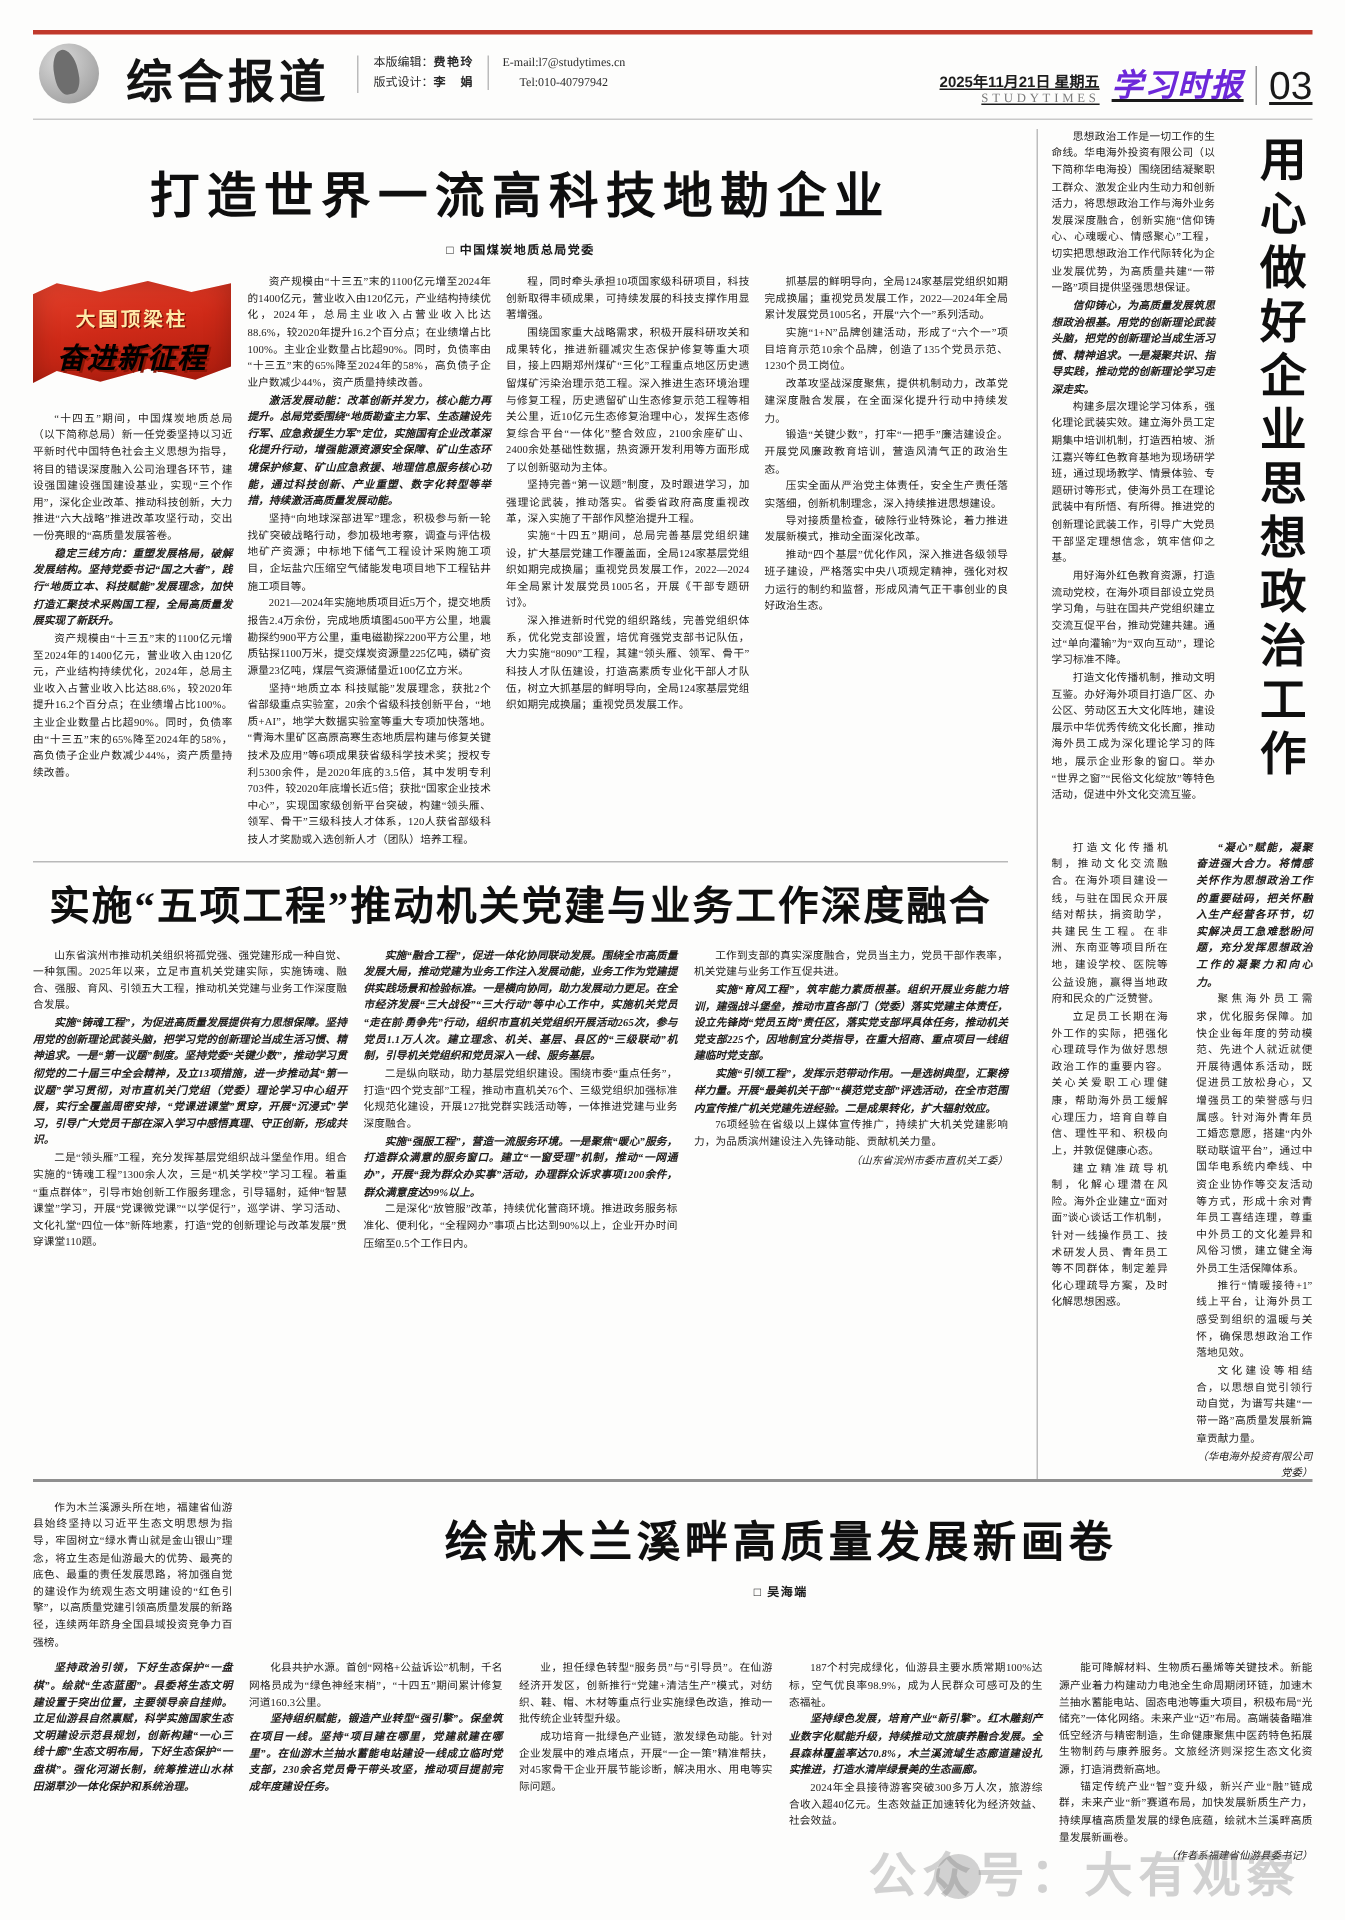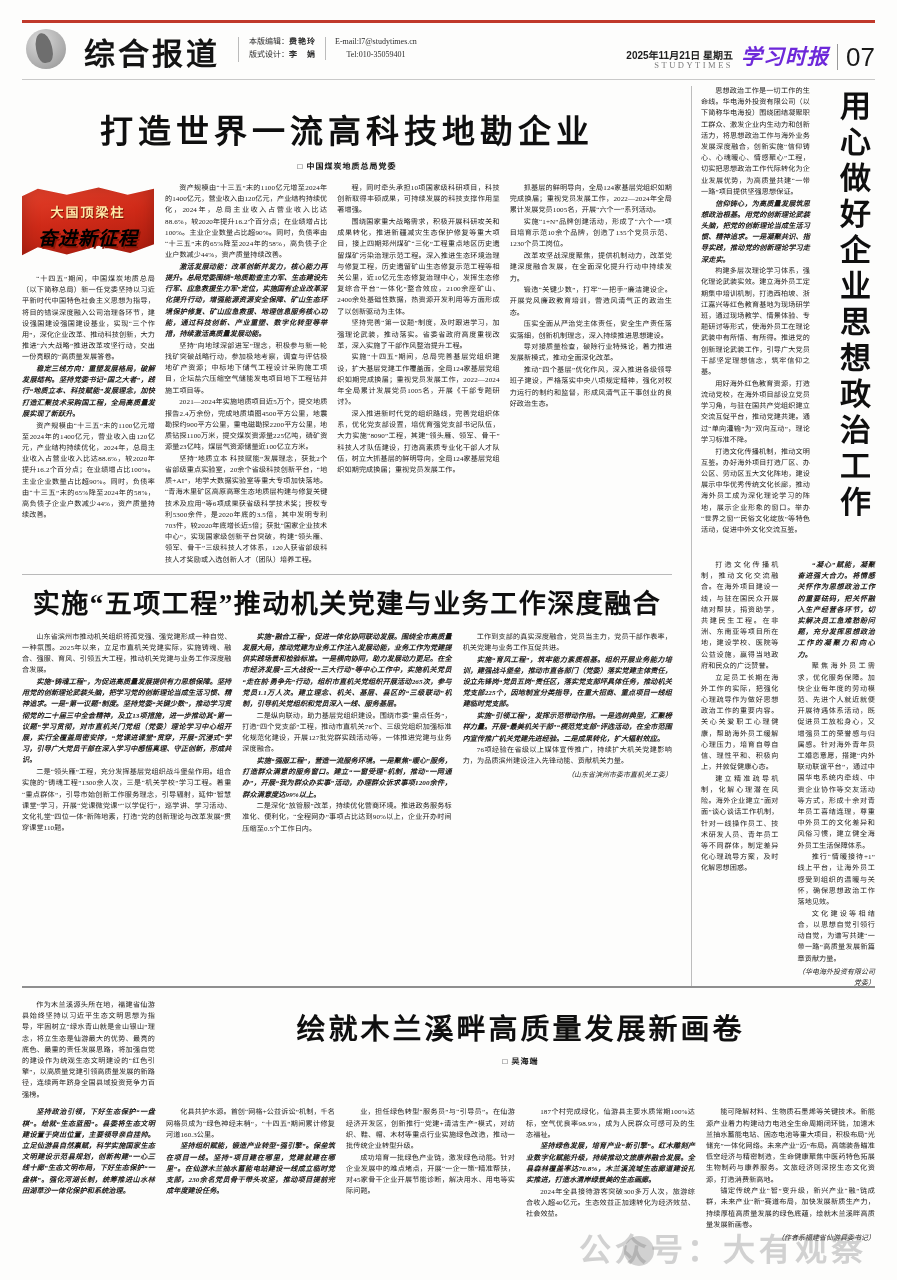--- a/index.html
+++ b/index.html
@@ -56,20 +56,21 @@
   .credit-col { display: flex; flex-direction: column; gap: 3px; text-align: center; }
   .credit-col.left { padding-right: 9px; }
   .credit-col.right { border-left: 1px solid #bbb; padding-left: 9px; }
   .credit-line {
     font-size: 8px; line-height: 1.25; color: #2a2a2a; white-space: nowrap;
   }
   .credit-line b { font-weight: bold; letter-spacing: 1px; }
   .mast-right {
     margin-left: auto; display: flex; align-items: flex-end; gap: 8px;
     padding-bottom: 1px;
+    text-decoration: underline;
   }
   .mast-date-wrap { text-align: right; line-height: 1.05; }
   .mast-date {
     font-size: 10px; font-weight: bold; color: #1d1d1d; white-space: nowrap;
     font-family: "Liberation Sans", "DejaVu Sans", sans-serif;
   }
   .mast-en {
     font-size: 8.5px; letter-spacing: 2.5px; color: #7a7a7a;
     font-family: "Liberation Serif", serif;
   }
@@ -214,32 +215,32 @@
         <div class="credit-col left">
           <div class="credit-line">
             <span>本版编辑：</span><b>费艳玲</b>
           </div>
           <div class="credit-line">
             <span>版式设计：</span><b>李　娟</b>
           </div>
         </div>
         <div class="credit-col right">
           <div class="credit-line">E-mail:l7@studytimes.cn</div>
-          <div class="credit-line">Tel:010-35059401</div>
+          <div class="credit-line">Tel:010-40797942</div>
         </div>
       </div>
 
       <div class="mast-right">
         <div class="mast-date-wrap">
           <div class="mast-date">2025年11月21日 星期五</div>
           <div class="mast-en">STUDYTIMES</div>
         </div>
         <div class="mast-brand">学习时报</div>
         <div class="mast-sep"></div>
-        <div class="mast-pageno">07</div>
+        <div class="mast-pageno">03</div>
       </div>
     </div>
     <div class="masthead-rule-bot"></div>
   </div>
 
   <div class="main-grid">
 
     <div class="left-zone">
 
       <div>

